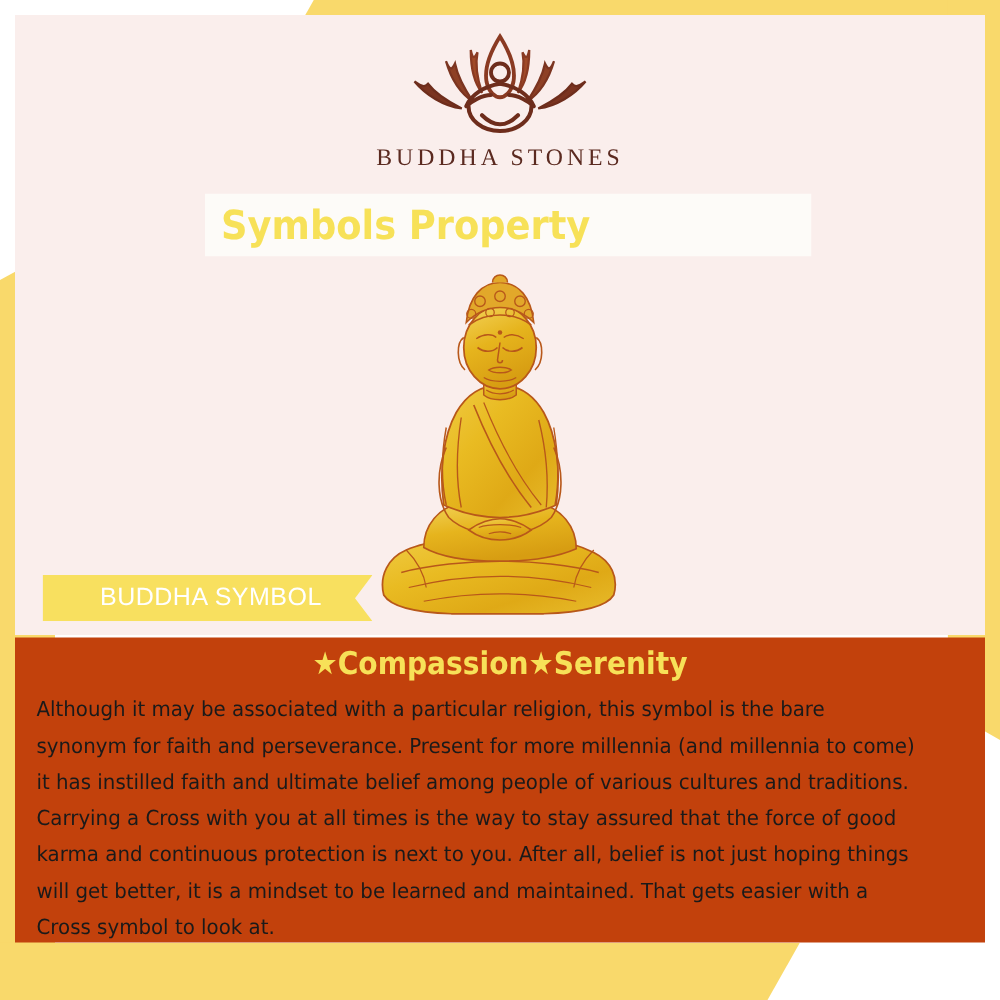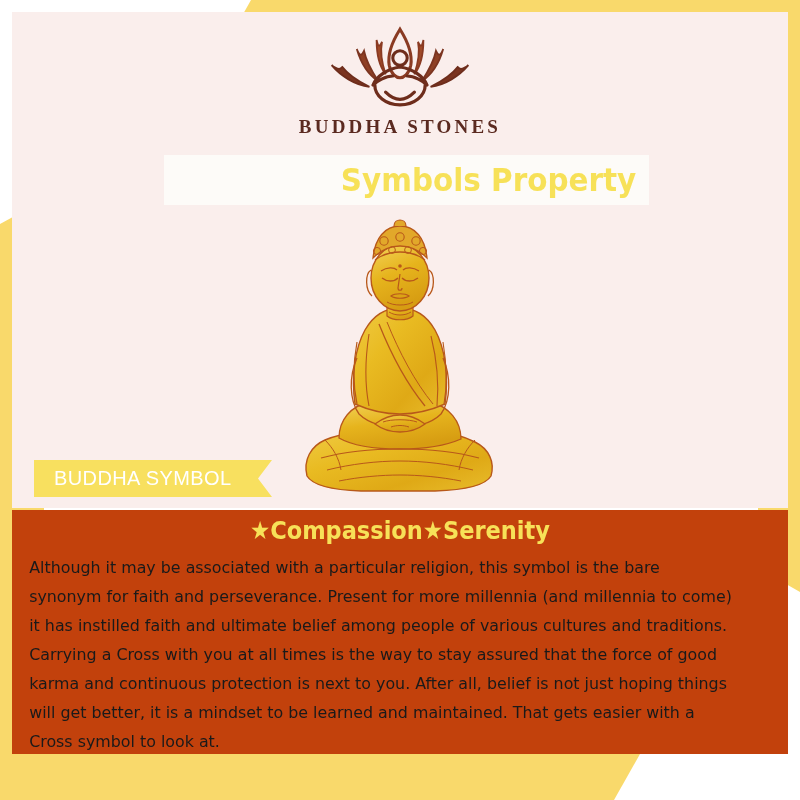--- a/index.html
+++ b/index.html
@@ -89,34 +89,34 @@
     width: 180px;
     height: 92px;
     display: block;
   }
   .logo-text {
     margin-top: 2px;
     font-family: "Liberation Serif", serif;
     font-size: 19px;
     letter-spacing: 3.2px;
     color: #5b2a20;
-    font-weight: 700;
+    font-weight: 400;
   }
 
   
   .title-band {
     position: absolute;
     left: 152px;
     top: 143px;
     width: 485px;
     height: 50px;
     background: #fdfbf8;
     display: flex;
     align-items: center;
-    justify-content: flex-end;
+    justify-content: flex-start;
   }
   .title-text {
     font-family: "DejaVu Sans", sans-serif;
     font-size: 32px;
     font-weight: bold;
     color: #f7e158;
     letter-spacing: 0px;
     transform: scaleX(0.92);
     white-space: nowrap;
   }
@@ -137,20 +137,21 @@
     position: absolute;
     left: 22px;
     top: 448px;
     width: 238px;
     height: 37px;
     background: #f8e05f;
     clip-path: polygon(0 0, 100% 0, calc(100% - 14px) 50%, 100% 100%, 0 100%);
     display: flex;
     align-items: center;
     z-index: 4;
+    padding-left: 26px;
   }
   .ribbon-text {
     padding-left: 20px;
     font-family: "Liberation Sans", sans-serif;
     font-size: 20px;
     color: #ffffff;
     letter-spacing: 0.4px;
     white-space: nowrap;
   }
 

